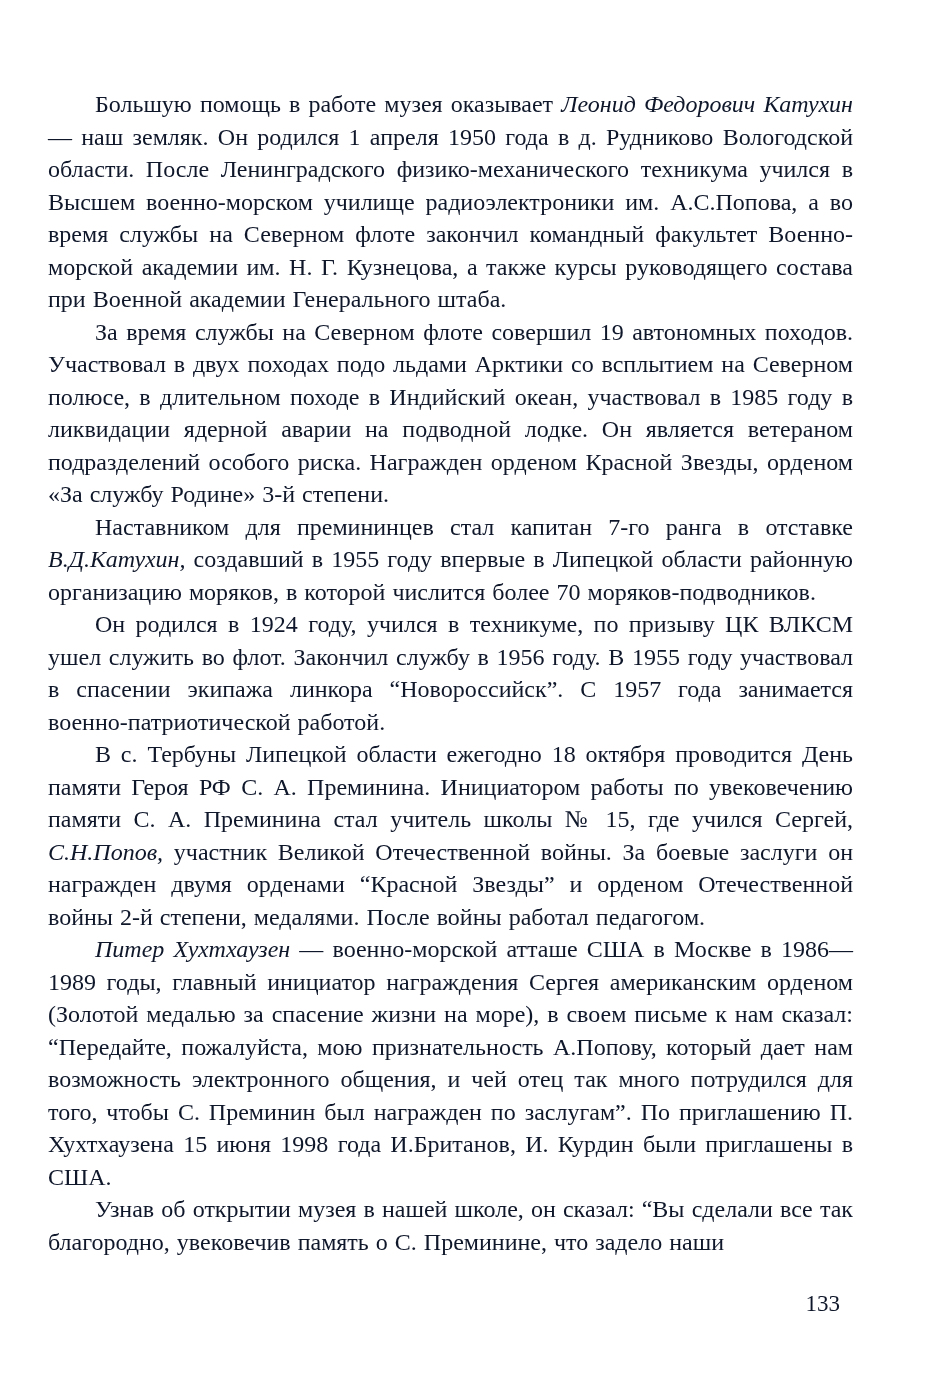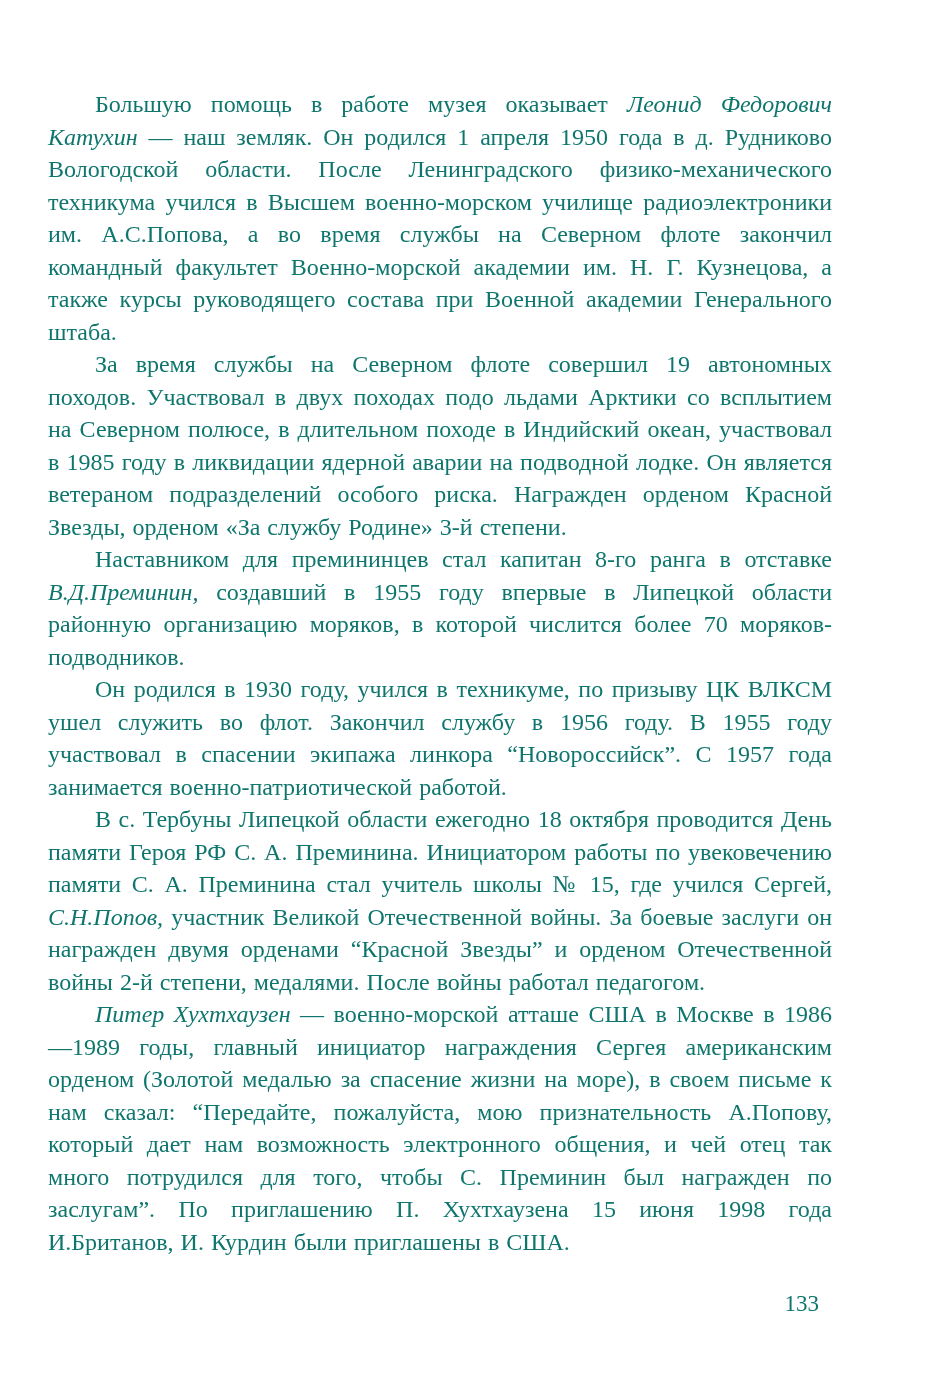--- a/index.html
+++ b/index.html
@@ -6,23 +6,23 @@
     margin: 0;
     padding: 0;
     background: #ffffff;
   }
   .page {
     position: relative;
     width: 932px;
     height: 1388px;
     box-sizing: border-box;
     background: #ffffff;
-    color: #0f766e;
+    color: #0f172a;
     font-family: "Liberation Serif", "DejaVu Serif", serif;
-    padding: 88px 100px 0 48px;
+    padding: 88px 79px 0 48px;
     overflow: hidden;
   }
   .body-text p.para {
     margin: 0;
     font-size: 24px;
     line-height: 32.5px;
     text-align: justify;
     text-indent: 47px;
     word-spacing: 1px;
   }
@@ -40,26 +40,27 @@
 </head>
 <body>
 
 <div class="page">
   <div class="body-text">
 
     <p class="para"><span>Большую помощь в работе музея оказывает </span><span class="run-italic">Леонид Федорович Катухин</span><span> — наш земляк. Он родился 1 апреля 1950 года в д. Рудниково Вологодской области. После Ленинградского физико-механического техникума учился в Высшем военно-морском училище радиоэлектроники им. А.С.Попова, а во время службы на Северном флоте закончил командный факультет Военно-морской академии им. Н. Г. Кузнецова, а также курсы руководящего состава при Военной академии Генерального штаба.</span></p>
 
     <p class="para"><span>За время службы на Северном флоте совершил 19 автономных походов. Участвовал в двух походах подо льдами Арктики со всплытием на Северном полюсе, в длительном походе в Индийский океан, участвовал в 1985 году в ликвидации ядерной аварии на подводной лодке. Он является ветераном подразделений особого риска. Награжден орденом Красной Звезды, орденом «За службу Родине» 3-й степени.</span></p>
 
-    <p class="para"><span>Наставником для премининцев стал капитан 8-го ранга в отставке </span><span class="run-italic">В.Д.Преминин,</span><span> создавший в 1955 году впервые в Липецкой области районную организацию моряков, в которой числится более 70 моряков-подводников.</span></p>
+    <p class="para"><span>Наставником для премининцев стал капитан 7-го ранга в отставке </span><span class="run-italic">В.Д.Катухин,</span><span> создавший в 1955 году впервые в Липецкой области районную организацию моряков, в которой числится более 70 моряков-подводников.</span></p>
 
-    <p class="para"><span>Он родился в 1930 году, учился в техникуме, по призыву ЦК ВЛКСМ ушел служить во флот. Закончил службу в 1956 году. В 1955 году участвовал в спасении экипажа линкора “Новороссийск”. С 1957 года занимается военно-патриотической работой.</span></p>
+    <p class="para"><span>Он родился в 1924 году, учился в техникуме, по призыву ЦК ВЛКСМ ушел служить во флот. Закончил службу в 1956 году. В 1955 году участвовал в спасении экипажа линкора “Новороссийск”. С 1957 года занимается военно-патриотической работой.</span></p>
 
     <p class="para"><span>В с. Тербуны Липецкой области ежегодно 18 октября проводится День памяти Героя РФ С. А. Преминина. Инициатором работы по увековечению памяти С. А. Преминина стал учитель школы № 15, где учился Сергей, </span><span class="run-italic">С.Н.Попов,</span><span> участник Великой Отечественной войны. За боевые заслуги он награжден двумя орденами “Красной Звезды” и орденом Отечественной войны 2-й степени, медалями. После войны работал педагогом.</span></p>
 
 
     <p class="para"><span class="run-italic">Питер Хухтхаузен</span><span> — военно-морской атташе США в Москве в 1986—1989 годы, главный инициатор награждения Сергея американским орденом (Золотой медалью за спасение жизни на море), в своем письме к нам сказал: “Передайте, пожалуйста, мою признательность А.Попову, который дает нам возможность электронного общения, и чей отец так много потрудился для того, чтобы С. Преминин был награжден по заслугам”. По приглашению П. Хухтхаузена 15 июня 1998 года И.Британов, И. Курдин были приглашены в США.</span></p>
 
+    <p class="para"><span>Узнав об открытии музея в нашей школе, он сказал: “Вы сделали все так благородно, увековечив память о С. Преминине, что задело наши</span></p>
 
   </div>
 
   <div class="page-number">133</div>
 </div>
 
 </body></html>

